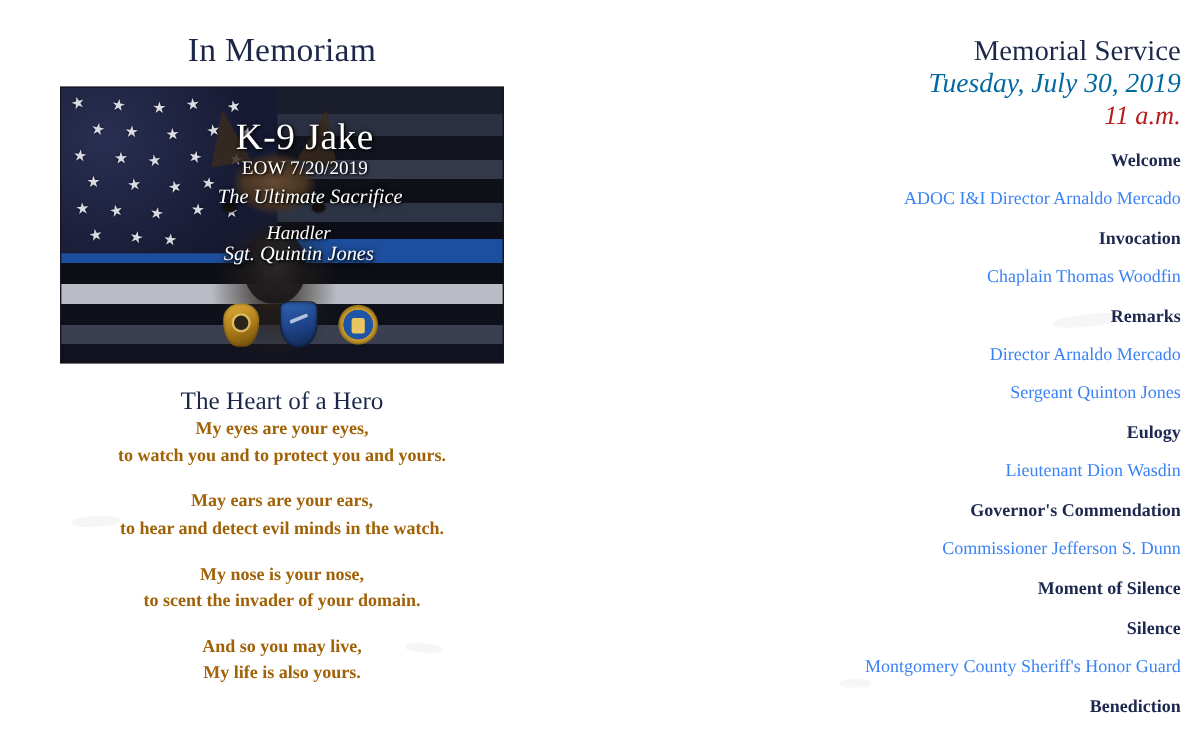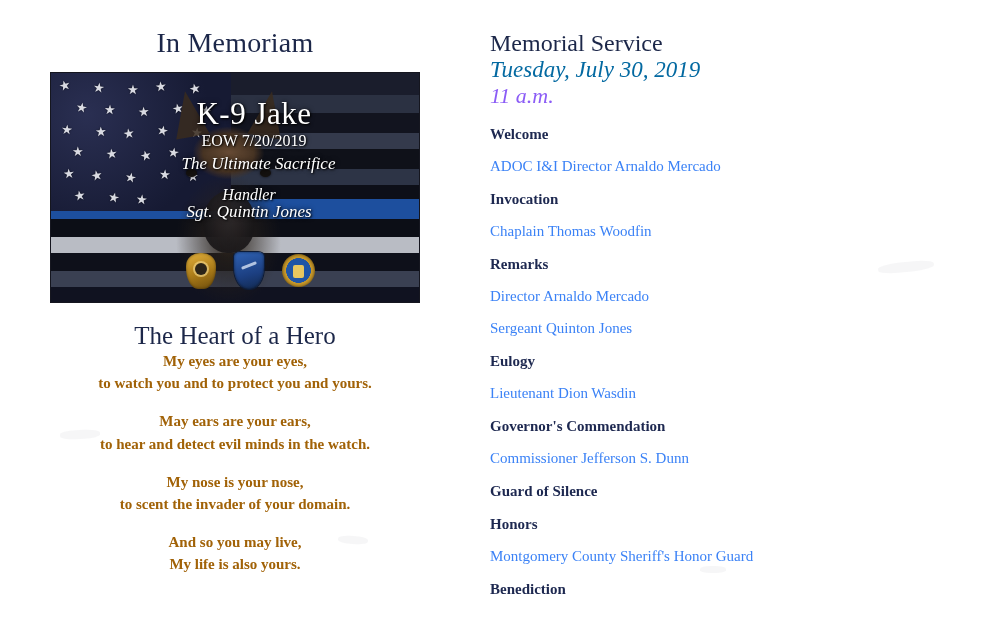--- a/index.html
+++ b/index.html
@@ -244,59 +244,59 @@
     left: 50%; top: 50%;
     width: 11px; height: 13px;
     margin: -6px 0 0 -5px;
     background: #e8c760;
     border-radius: 2px;
   }
 
   
   .poem-title {
     margin-top: 20px;
-    font-size: 25px;
+    font-size: 21px;
     color: #1c2749;
   }
   .poem {
     font-size: 15px;
     font-weight: bold;
     line-height: 1.48;
     color: #a16207;
   }
   .stanza { margin-bottom: 16px; }
   .stanza:last-child { margin-bottom: 0; }
   .stanza div { white-space: nowrap; }
 
   
   .col-right {
     position: absolute;
     left: 490px;
     top: 0;
     width: 494px;
     height: 630px;
-    text-align: left;
+    text-align: right;
   }
   .svc-title {
     margin-top: 30px;
     font-size: 24px;
     line-height: 1.12;
     color: #1c2749;
   }
   .svc-date {
     font-size: 23px;
     font-style: italic;
     line-height: 1.14;
     color: #0369a1;
   }
   .svc-time {
     font-size: 22px;
     font-style: italic;
     line-height: 1.16;
-    color: #8b5cf6;
+    color: #b91c1c;
   }
 
   .program { margin-top: 17px; }
   .prog-heading {
     font-size: 15px;
     font-weight: bold;
     margin-top: 16px;
     color: #1d2850;
   }
   .prog-heading:first-child { margin-top: 0; }
@@ -416,20 +416,20 @@
         <div class="prog-person">ADOC I&amp;I Director Arnaldo Mercado</div>
         <div class="prog-heading">Invocation</div>
         <div class="prog-person">Chaplain Thomas Woodfin</div>
         <div class="prog-heading">Remarks</div>
         <div class="prog-person">Director Arnaldo Mercado</div>
         <div class="prog-person">Sergeant Quinton Jones</div>
         <div class="prog-heading">Eulogy</div>
         <div class="prog-person">Lieutenant Dion Wasdin</div>
         <div class="prog-heading">Governor's Commendation</div>
         <div class="prog-person">Commissioner Jefferson S. Dunn</div>
-        <div class="prog-heading">Guard of Silence</div>
-        <div class="prog-heading">Honors</div>
+        <div class="prog-heading">Moment of Silence</div>
+        <div class="prog-heading">Silence</div>
         <div class="prog-person">Montgomery County Sheriff's Honor Guard</div>
         <div class="prog-heading">Benediction</div>
       </div>
   </div>
 
 </div>
 
 </body></html>

